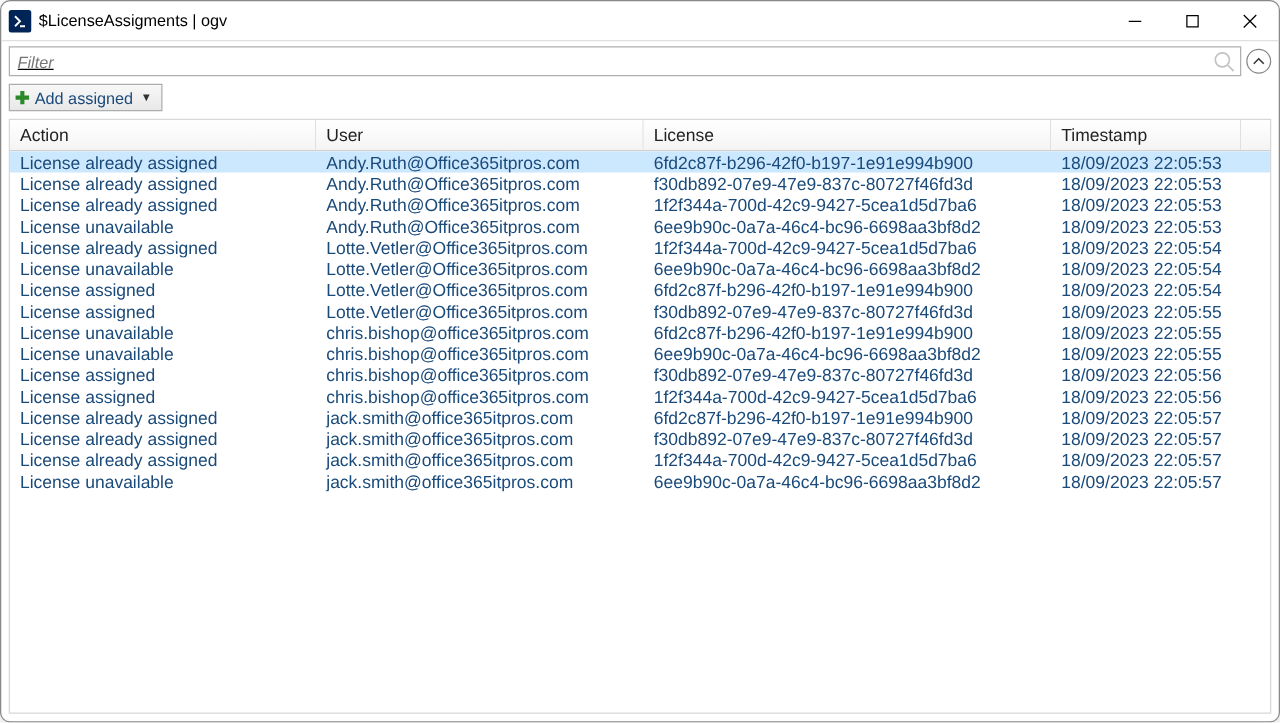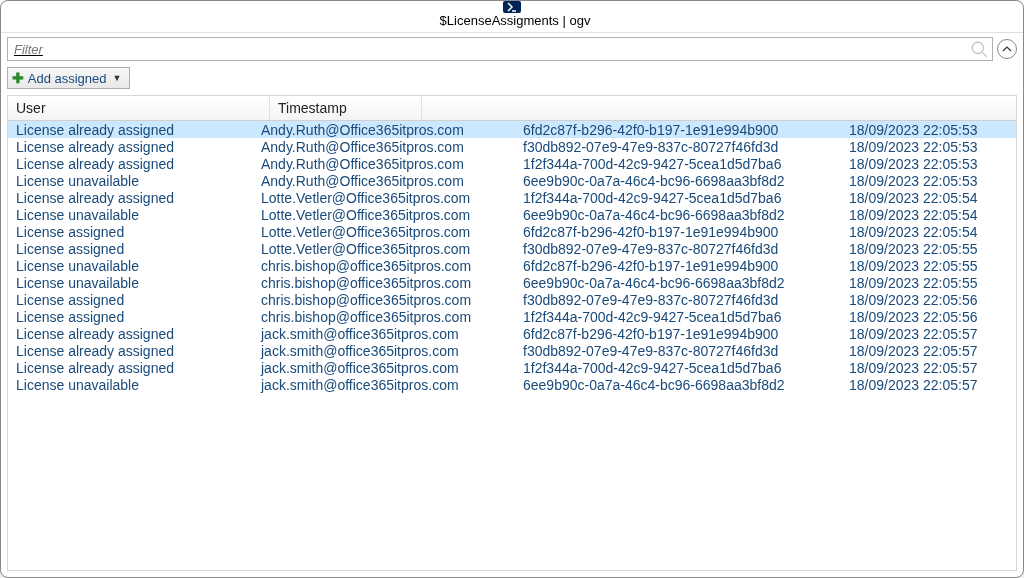--- a/index.html
+++ b/index.html
@@ -1,19 +1,19 @@
 <!DOCTYPE html>
 <html><head>
   <meta charset="utf-8">
   <style>
     * { box-sizing: border-box; margin: 0; padding: 0; }
     html, body { width: 1024px; height: 578px; font-family: "Segoe UI", Tahoma, sans-serif; font-size: 13px; background: #fff; overflow: hidden; }
     .window { width: 1024px; height: 578px; border: 1px solid #888; border-radius: 8px; background: #fff; display: flex; flex-direction: column; box-shadow: 0 4px 16px rgba(0,0,0,0.15); }
     
-    .titlebar { height: 32px; display: flex; align-items: center; padding: 0 0 0 6px; border-bottom: 1px solid #e0e0e0; flex-direction: column; }
+    .titlebar { height: 32px; display: flex; align-items: center; padding: 0 0 0 6px; border-bottom: 1px solid #e0e0e0; }
     .title-icon { width: 18px; height: 18px; background: #012456; color: #fff; display: flex; align-items: center; justify-content: center; font-size: 10px; font-weight: bold; border-radius: 2px; margin-right: 6px; }
     .title-text { flex: 1; font-size: 13px; color: #000; }
     .title-controls { display: flex; }
     .title-btn { width: 46px; height: 32px; display: flex; align-items: center; justify-content: center; color: #000; cursor: default; }
     .title-btn svg { stroke: #000; stroke-width: 1; fill: none; }
     
     .filter-row { display: flex; align-items: center; padding: 4px 6px; gap: 4px; text-decoration: underline; }
     .filter-input-wrap { flex: 1; position: relative; border: 1px solid #b0b0b0; background: #fff; height: 24px; display: flex; align-items: center; }
     .filter-input { flex: 1; border: none; outline: none; padding: 0 6px; font-style: italic; color: #888; font-size: 13px; font-family: inherit; background: transparent; }
     .filter-search-icon { width: 18px; height: 18px; margin-right: 4px; opacity: 0.5; }
@@ -87,21 +87,23 @@
   <div class="criteria-row">
     <div class="add-criteria-btn">
       <span class="plus-icon">✚</span>
       <span>Add assigned</span>
       <span class="dropdown-caret">▼</span>
     </div>
   </div>
 
   <div class="grid-container">
     <div class="grid-header">
+      <div class="grid-header-cell col-action">Action</div>
       <div class="grid-header-cell col-user">User</div>
+      <div class="grid-header-cell col-license">License</div>
       <div class="grid-header-cell col-timestamp">Timestamp</div>
       <div class="grid-header-cell col-spacer"></div>
     </div>
     <div class="grid-body" id="grid-body">
 
     <div class="grid-row selected">
           <div class="grid-cell col-action">License already assigned</div>
           <div class="grid-cell col-user">Andy.Ruth@Office365itpros.com</div>
           <div class="grid-cell col-license">6fd2c87f-b296-42f0-b197-1e91e994b900</div>
           <div class="grid-cell col-timestamp">18/09/2023 22:05:53</div>

